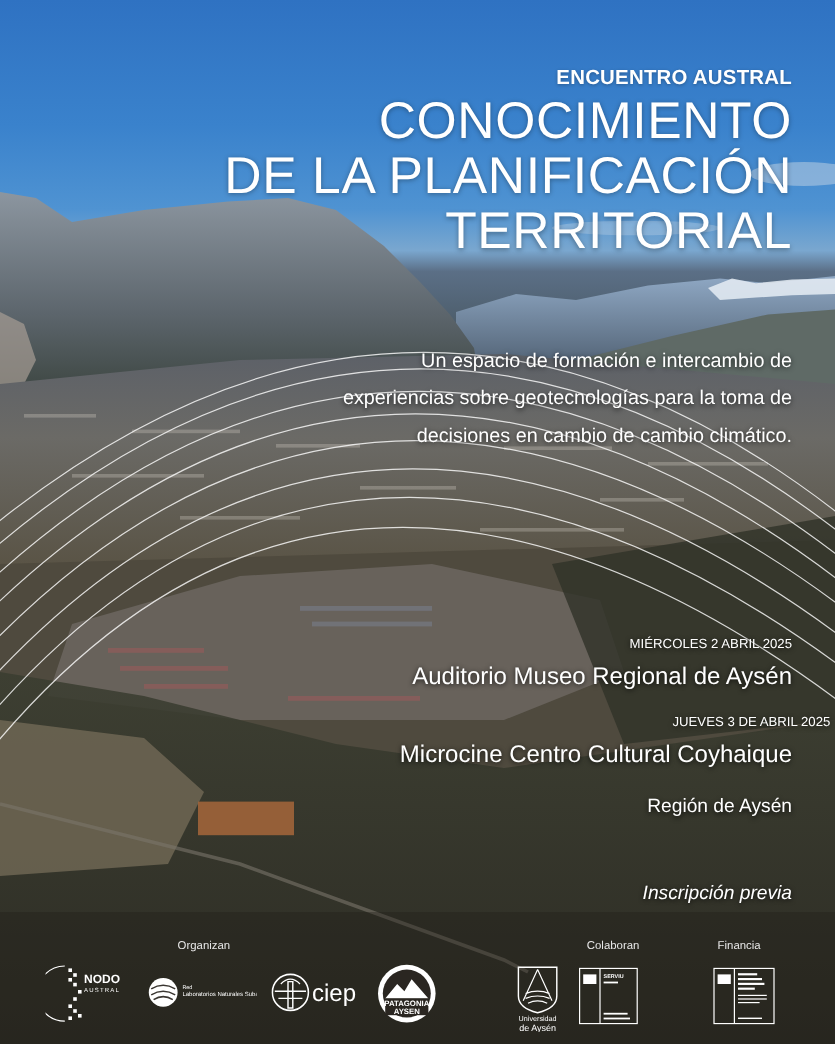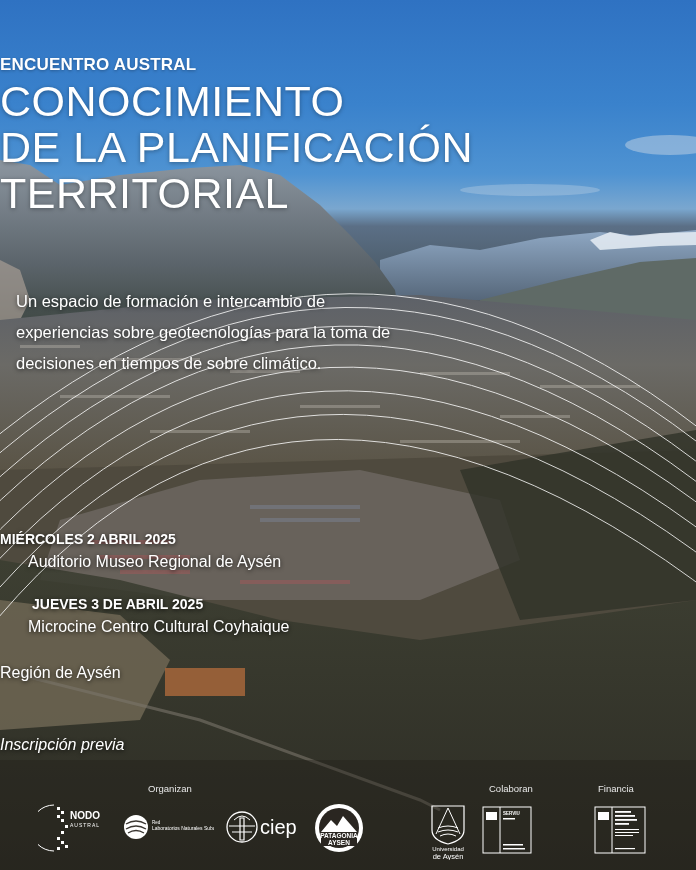--- a/index.html
+++ b/index.html
@@ -4,27 +4,27 @@
 <style>
   html, body { margin: 0; padding: 0; }
   body { width: 696px; height: 870px; overflow: hidden; font-family: "Liberation Sans", sans-serif; }
   .poster {
     position: relative; width: 696px; height: 870px; overflow: hidden;
     background:
       linear-gradient(180deg, #2f72c2 0%, #3a82cc 12%, #4f93d2 20%, #7aa7cf 24%, #5b6f86 26%, #4a5a66 32%, #5a5d5a 40%, #6a665c 48%, #5b5548 58%, #4a463c 68%, #3e3a31 78%, #2d2a25 90%, #2a2621 100%);
   }
   
   .mtn { position: absolute; left: 0; top: 0; width: 696px; height: 870px; }
-  .text-layer { position: absolute; left: 0; top: 0; width: 660px; height: 870px; color: #fff; text-align: left; }
+  .text-layer { position: absolute; left: 0; top: 0; width: 660px; height: 870px; color: #fff; text-align: right; }
   .kicker { position: absolute; top: 55px; left: 0; width: 100%; font-size: 17px; font-weight: bold; letter-spacing: 0.2px; text-shadow: 0 1px 3px rgba(0,0,0,0.3); }
   .title { position: absolute; top: 78px; left: 0; width: 100%; font-size: 43px; font-weight: normal; line-height: 46px; letter-spacing: 0.5px; text-shadow: 0 1px 4px rgba(0,0,0,0.35); }
   .title div { white-space: nowrap; }
-  .subtitle { position: absolute; top: 286px; left: 0; width: 100%; font-size: 16.5px; line-height: 31px; text-shadow: 0 1px 4px rgba(0,0,0,0.7); margin-left: 16px; }
-  .date { position: absolute; left: 0; width: 100%; font-size: 14px; font-weight: bold; text-shadow: 0 1px 4px rgba(0,0,0,0.8); }
-  .venue { position: absolute; left: 0; width: 100%; font-size: 16px; text-shadow: 0 1px 4px rgba(0,0,0,0.8); margin-left: 28px; }
+  .subtitle { position: absolute; top: 286px; left: 0; width: 100%; font-size: 16.5px; line-height: 31px; text-shadow: 0 1px 4px rgba(0,0,0,0.7); }
+  .date { position: absolute; left: 0; width: 100%; font-size: 11px; font-weight: normal; text-shadow: 0 1px 4px rgba(0,0,0,0.8); }
+  .venue { position: absolute; left: 0; width: 100%; font-size: 20px; text-shadow: 0 1px 4px rgba(0,0,0,0.8); }
   .region { position: absolute; top: 664px; left: 0; width: 100%; font-size: 16px; text-shadow: 0 1px 4px rgba(0,0,0,0.8); }
   .inscripcion { position: absolute; top: 736px; left: 0; width: 100%; font-size: 16px; font-style: italic; text-shadow: 0 1px 4px rgba(0,0,0,0.8); }
   .group-label { position: absolute; top: 783px; font-size: 9.5px; color: #e8e8e8; }
   .logo { position: absolute; }
   .logo-text { font-family: "Liberation Sans", sans-serif; fill: #fff; }
 </style>
 </head>
 <body>
 
 <div class="poster">
@@ -119,21 +119,21 @@
 
     <div class="title">
       <div>CONOCIMIENTO</div>
       <div>DE LA PLANIFICACIÓN</div>
       <div>TERRITORIAL</div>
     </div>
 
     <div class="subtitle">
       <div>Un espacio de formación e intercambio de</div>
       <div>experiencias sobre geotecnologías para la toma de</div>
-      <div>decisiones en tiempos de sobre climático.</div>
+      <div>decisiones en cambio de cambio climático.</div>
     </div>
 
     <div class="date" style="top:531px;">MIÉRCOLES 2 ABRIL 2025</div>
     <div class="venue" style="top:553px;">Auditorio Museo Regional de Aysén</div>
 
     <div class="date" style="top:596px;padding-left:32px;">JUEVES 3 DE ABRIL 2025</div>
     <div class="venue" style="top:618px;">Microcine Centro Cultural Coyhaique</div>
 
     <div class="region">Región de Aysén</div>
 

